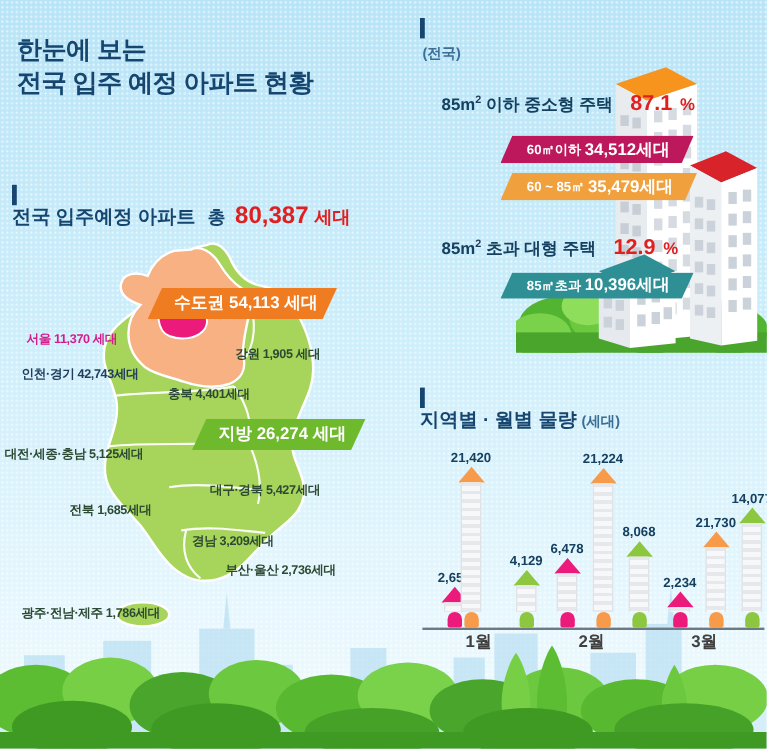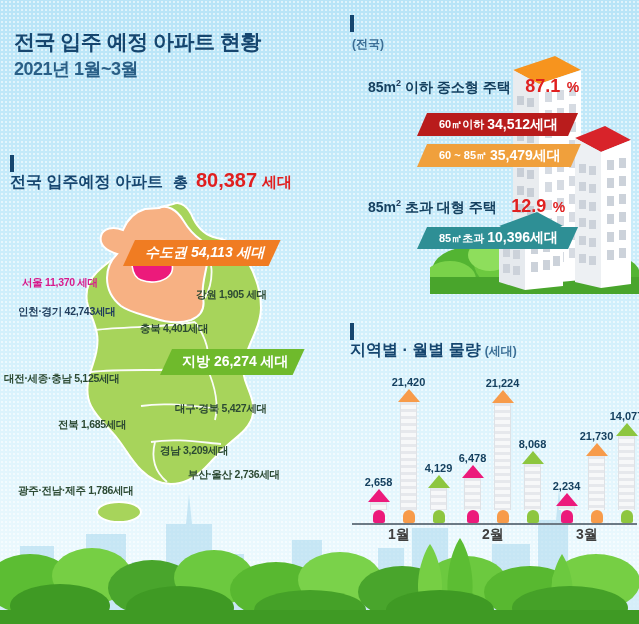--- a/index.html
+++ b/index.html
@@ -50,39 +50,38 @@
   .scale-row .sup{font-size:9px; vertical-align:super;}
   .scale-row .pct{font-size:18px; color:#e02020; margin-left:10px;}
   .scale-row .pctsym{font-size:14px; color:#e02020; margin-left:2px;}
 
   
   .ribbon{
     position:absolute; z-index:14; color:#fff; font-weight:bold;
     display:flex; align-items:center; white-space:nowrap;
     clip-path: polygon(10px 0, 100% 0, calc(100% - 10px) 100%, 0 100%);
   }
-  #ribbon-60under{left:417px; top:113px; height:23px; padding:0 20px 0 22px; background:#b91c1c; font-size:13px;}
+  #ribbon-60under{left:417px; top:113px; height:23px; padding:0 20px 0 22px; background:#be185d; font-size:13px;}
   #ribbon-6085  {left:417px; top:144px; height:23px; padding:0 20px 0 22px; background:#f0a03c; font-size:13px;}
   #ribbon-85over{left:417px; top:227px; height:22px; padding:0 20px 0 22px; background:#2e8f95; font-size:13px;}
   .ribbon .small{font-size:11px;}
   .ribbon .big{font-size:14px; margin-left:3px;}
 
   
   #map-wrap{position:absolute; left:55px; top:196px; width:250px; height:330px; z-index:9;}
   .maplabel{position:absolute; z-index:11; font-size:10.5px; font-weight:bold; color:#2c4a33; white-space:nowrap; letter-spacing:-.3px;}
   .maplabel.seoul{color:#d81b8c;}
   .maplabel.gyeonggi{color:#203d5c;}
 
   
   #map-ribbon-capital{
     position:absolute; left:123px; top:240px; z-index:15; background:#f07c22; color:#fff;
     font-size:14px; font-weight:bold; height:26px; display:flex; align-items:center;
     padding:0 16px 0 22px; white-space:nowrap;
     clip-path: polygon(12px 0, 100% 0, calc(100% - 12px) 100%, 0 100%);
-    font-style: italic;
   }
   #map-ribbon-local{
     position:absolute; left:160px; top:349px; z-index:15; background:#6fba2c; color:#fff;
     font-size:14px; font-weight:bold; height:26px; display:flex; align-items:center;
     padding:0 16px 0 22px; white-space:nowrap;
     clip-path: polygon(12px 0, 100% 0, calc(100% - 12px) 100%, 0 100%);
   }
 
   
   #buildings{position:absolute; left:493px; top:48px; width:145px; height:250px; z-index:7;}
@@ -171,22 +170,22 @@
     <ellipse cx="60" cy="92" rx="50" ry="22" fill="#3f9a24"></ellipse>
     <ellipse cx="180" cy="94" rx="54" ry="22" fill="#3f9a24"></ellipse>
     <ellipse cx="310" cy="96" rx="56" ry="20" fill="#45a128"></ellipse>
     <ellipse cx="440" cy="96" rx="54" ry="20" fill="#3f9a24"></ellipse>
     <ellipse cx="570" cy="94" rx="58" ry="22" fill="#45a128"></ellipse>
     <rect x="0" y="96" width="639" height="16" fill="#3f9a24"></rect>
   </g>
 </svg>
 
 <div id="main-title">
+  <div class="l1">한눈에 보는</div>
   <div class="l2">전국 입주 예정 아파트 현황</div>
-  <div class="l3">2021년 1월~3월</div>
 </div>
 
 <div id="left-section-header" class="sec-head">
   <span class="bar"></span>
   <span>전국 입주예정 아파트</span>
   <span class="tot">총</span>
   <span class="num">80,387</span>
   <span class="unit">세대</span>
 </div>
 
@@ -234,21 +233,21 @@
 
 <div class="maplabel seoul" style="left:22px;  top:276px;">서울 11,370 세대</div>
 <div class="maplabel gyeonggi" style="left:18px;  top:305px;">인천·경기 42,743세대</div>
 <div class="maplabel" style="left:196px; top:288px;">강원 1,905 세대</div>
 <div class="maplabel" style="left:140px; top:322px;">충북 4,401세대</div>
 <div class="maplabel" style="left:4px;   top:372px;">대전·세종·충남 5,125세대</div>
 <div class="maplabel" style="left:58px;  top:418px;">전북 1,685세대</div>
 <div class="maplabel" style="left:175px; top:402px;">대구·경북 5,427세대</div>
 <div class="maplabel" style="left:160px; top:444px;">경남 3,209세대</div>
 <div class="maplabel" style="left:188px; top:468px;">부산·울산 2,736세대</div>
-<div class="maplabel" style="left:18px;  top:484px;text-align:right;">광주·전남·제주 1,786세대</div>
+<div class="maplabel" style="left:18px;  top:504px;text-align:right;">광주·전남·제주 1,786세대</div>
 
 <div id="map-ribbon-capital">수도권 54,113 세대</div>
 <div id="map-ribbon-local">지방 26,274 세대</div>
 
 <svg id="buildings" viewBox="0 0 145 250">
 
   <g>
     <polygon points="20,22 62,8 88,22 46,36" fill="#f7941e"></polygon>
     <polygon points="46,36 88,22 88,232 46,236" fill="#ffffff"></polygon>
     <polygon points="20,22 46,36 46,236 20,228" fill="#e9ecef"></polygon>
@@ -401,21 +400,21 @@
 
   <div id="plot">
     <div class="axis"></div>
 
     <div class="bar" style="left:18px;  height:34px;">
       <span class="val">2,658</span>
       <span class="arrow" style="border-bottom:13px solid #ec1a7b;"></span>
       <span class="tower" style="flex:1"></span>
       <span class="base" style="background:#ec1a7b"></span>
     </div>
-    <div class="bar" style="left:48px;  height:134px;">
+    <div class="bar" style="left:32px;  height:134px;">
       <span class="val">21,420</span>
       <span class="arrow" style="border-bottom:13px solid #f79b4a;"></span>
       <span class="tower" style="flex:1"></span>
       <span class="base" style="background:#f79b4a"></span>
     </div>
     <div class="bar" style="left:78px;  height:48px;">
       <span class="val">4,129</span>
       <span class="arrow" style="border-bottom:13px solid #8dc63f;"></span>
       <span class="tower" style="flex:1"></span>
       <span class="base" style="background:#8dc63f"></span>

